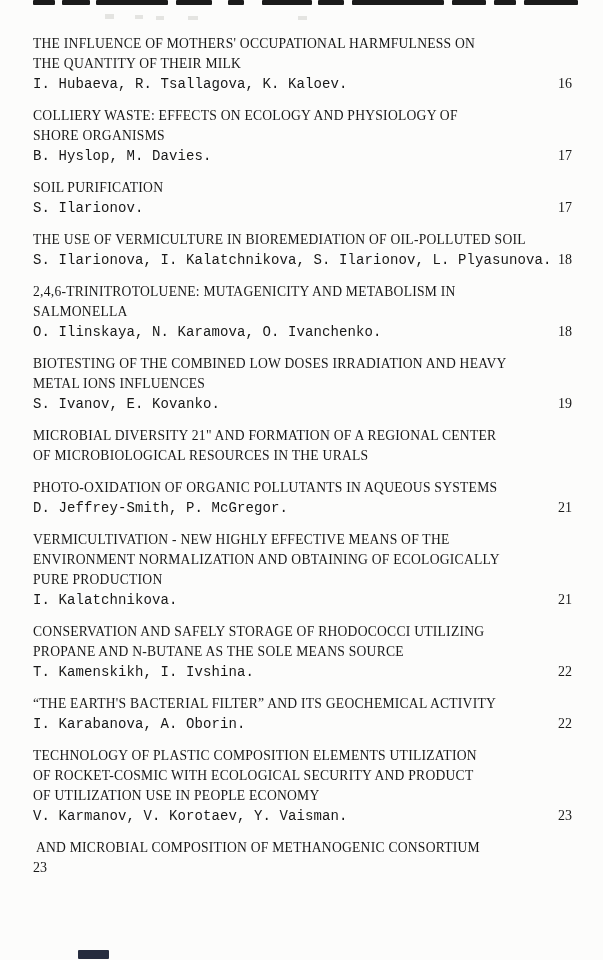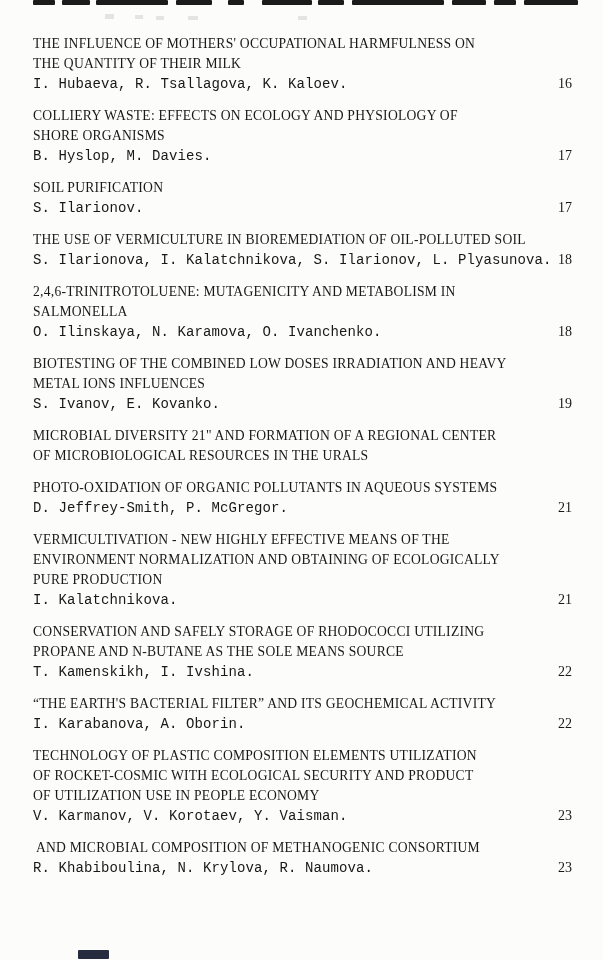--- a/index.html
+++ b/index.html
@@ -186,18 +186,17 @@
       <span class="authors">V. Karmanov, V. Korotaev, Y. Vaisman.</span>
       <span class="pagenum">23</span>
     </div>
   </div>
 
   <div class="entry">
     <div class="title-block">
           <div class="title-line"> AND MICROBIAL COMPOSITION OF METHANOGENIC CONSORTIUM</div>
         </div>
     <div class="meta-row">
-      <span class="authors">R. Khabiboulina, N. Krylova, R. Naumova.</span>
       <span class="pagenum">23</span>
     </div>
   </div>
 </div>
 </div>
 
 </body></html>

